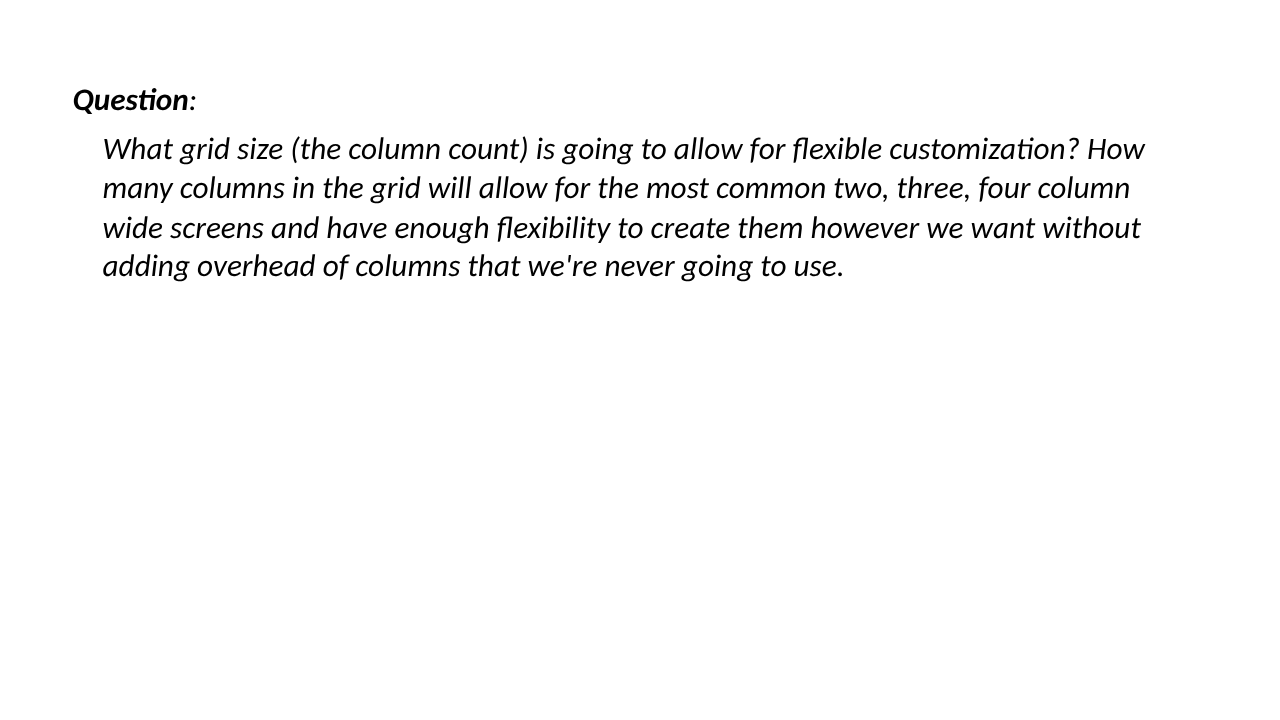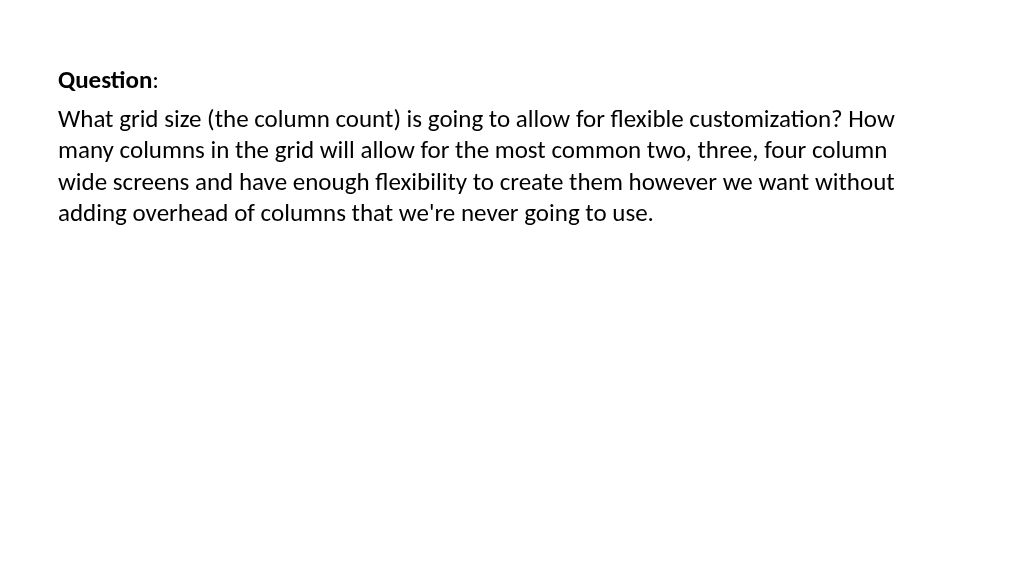--- a/index.html
+++ b/index.html
@@ -1,18 +1,19 @@
 <!DOCTYPE html>
 <html><head>
   <meta charset="utf-8">
   <style>
     * {
       margin: 0;
       padding: 0;
       box-sizing: border-box;
+      font-style: italic;
     }
     body {
       width: 1024px;
       height: 576px;
       background: #ffffff;
       font-family: Calibri, "Segoe UI", Arial, sans-serif;
       color: #000000;
       padding: 64px 58px;
     }
     .heading {
@@ -20,20 +21,21 @@
       line-height: 1.3;
       margin-bottom: 6px;
     }
     .heading-label {
       font-weight: 700;
     }
     .body-text {
       font-size: 25px;
       line-height: 1.26;
       max-width: 870px;
+      margin-left: 24px;
     }
   </style>
 </head>
 <body>
 
 <div class="heading">
   <span class="heading-label">Question</span><span>:</span>
 </div>
 <div class="body-text">What grid size (the column count) is going to allow for flexible customization? How many columns in the grid will allow for the most common two, three, four column wide screens and have enough flexibility to create them however we want without adding overhead of columns that we're never going to use.</div>
 

